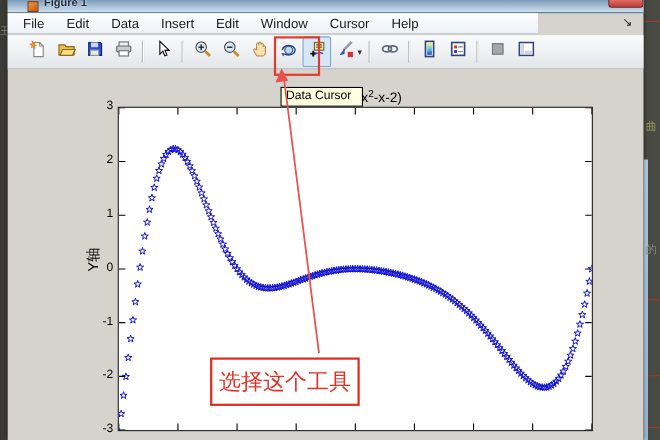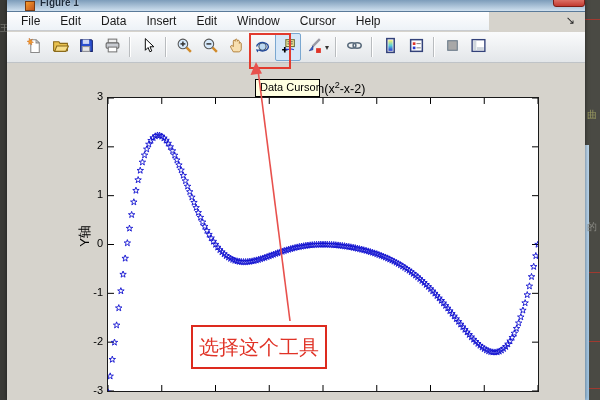--- a/index.html
+++ b/index.html
@@ -48,21 +48,21 @@
   #axes svg{position:absolute;left:0;top:0;}
   .ytick{position:absolute;width:26px;text-align:right;font-size:11px;color:#000;}
   #ylabel{left:56px;top:227px;width:44px;font-size:13px;color:#000;
           transform:rotate(-90deg);transform-origin:center;text-align:center;}
   #plot-title{left:315px;top:80px;transform:translateX(-50%);font-size:12.5px;
               color:#000;white-space:nowrap;z-index:5;}
   #plot-annot{left:301px;top:156px;font-size:12.5px;color:#000;white-space:nowrap;z-index:5;}
   sup{font-size:9px;}
   
   #tooltip{left:255px;top:79px;height:15px;background:#ffffe1;border:1px solid #000;
-           font-size:11px;color:#000;padding:1px 0 0 4px;z-index:8;white-space:nowrap;}
+           font-size:11px;color:#000;padding:1px 10px 0 4px;z-index:8;white-space:nowrap;}
   #tool-highlight{left:249px;top:33px;width:38px;height:32px;border:2px solid #e23b2e;
                   z-index:9;}
   #callout{left:163px;top:325px;width:132px;height:40px;border:2px solid #dd2a1e;
            z-index:9;display:flex;align-items:center;justify-content:center;margin-left:28px;}
   #callout span{font-family:"DejaVu Serif",serif;font-size:20px;color:#e03327;
                 white-space:nowrap;}
   #overlay{left:0;top:0;z-index:10;pointer-events:none;}
 </style>
 </head>
 <body>

